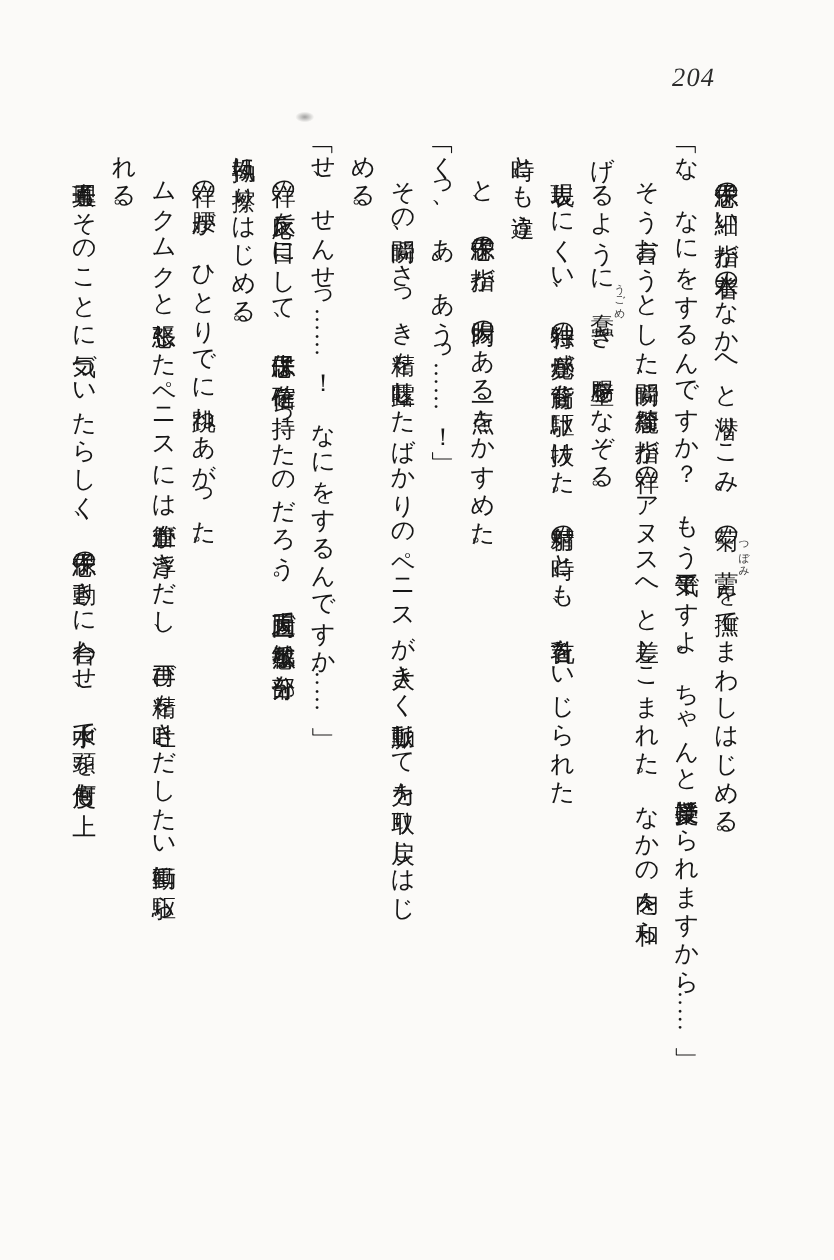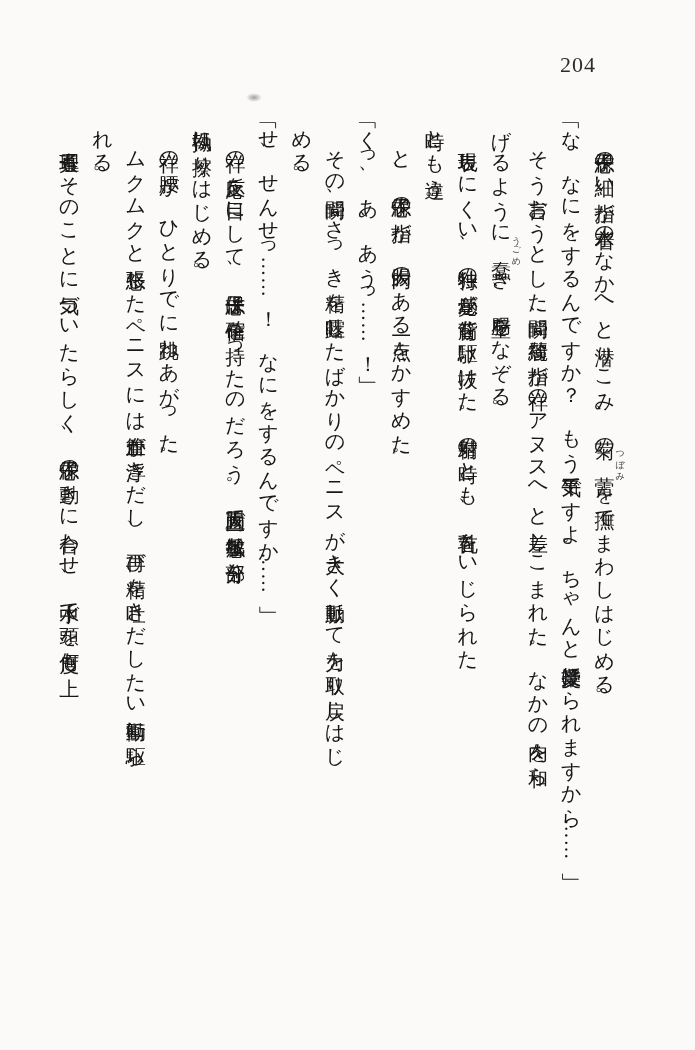--- a/index.html
+++ b/index.html
@@ -8,20 +8,21 @@
     height: 1050px;
     position: relative;
     overflow: hidden;
     background: #fbfaf8;
     font-family: "Liberation Serif", "DejaVu Serif", serif;
   }
   .page-number {
     position: absolute;
     top: 52px;
     left: 560px;
+    font-style: italic;
     font-size: 22px;
     letter-spacing: 1px;
     color: #2c2c2c;
   }
   .text-block {
     position: absolute;
     top: 116px;
     right: 70px;
     height: 860px;
     writing-mode: vertical-rl;

